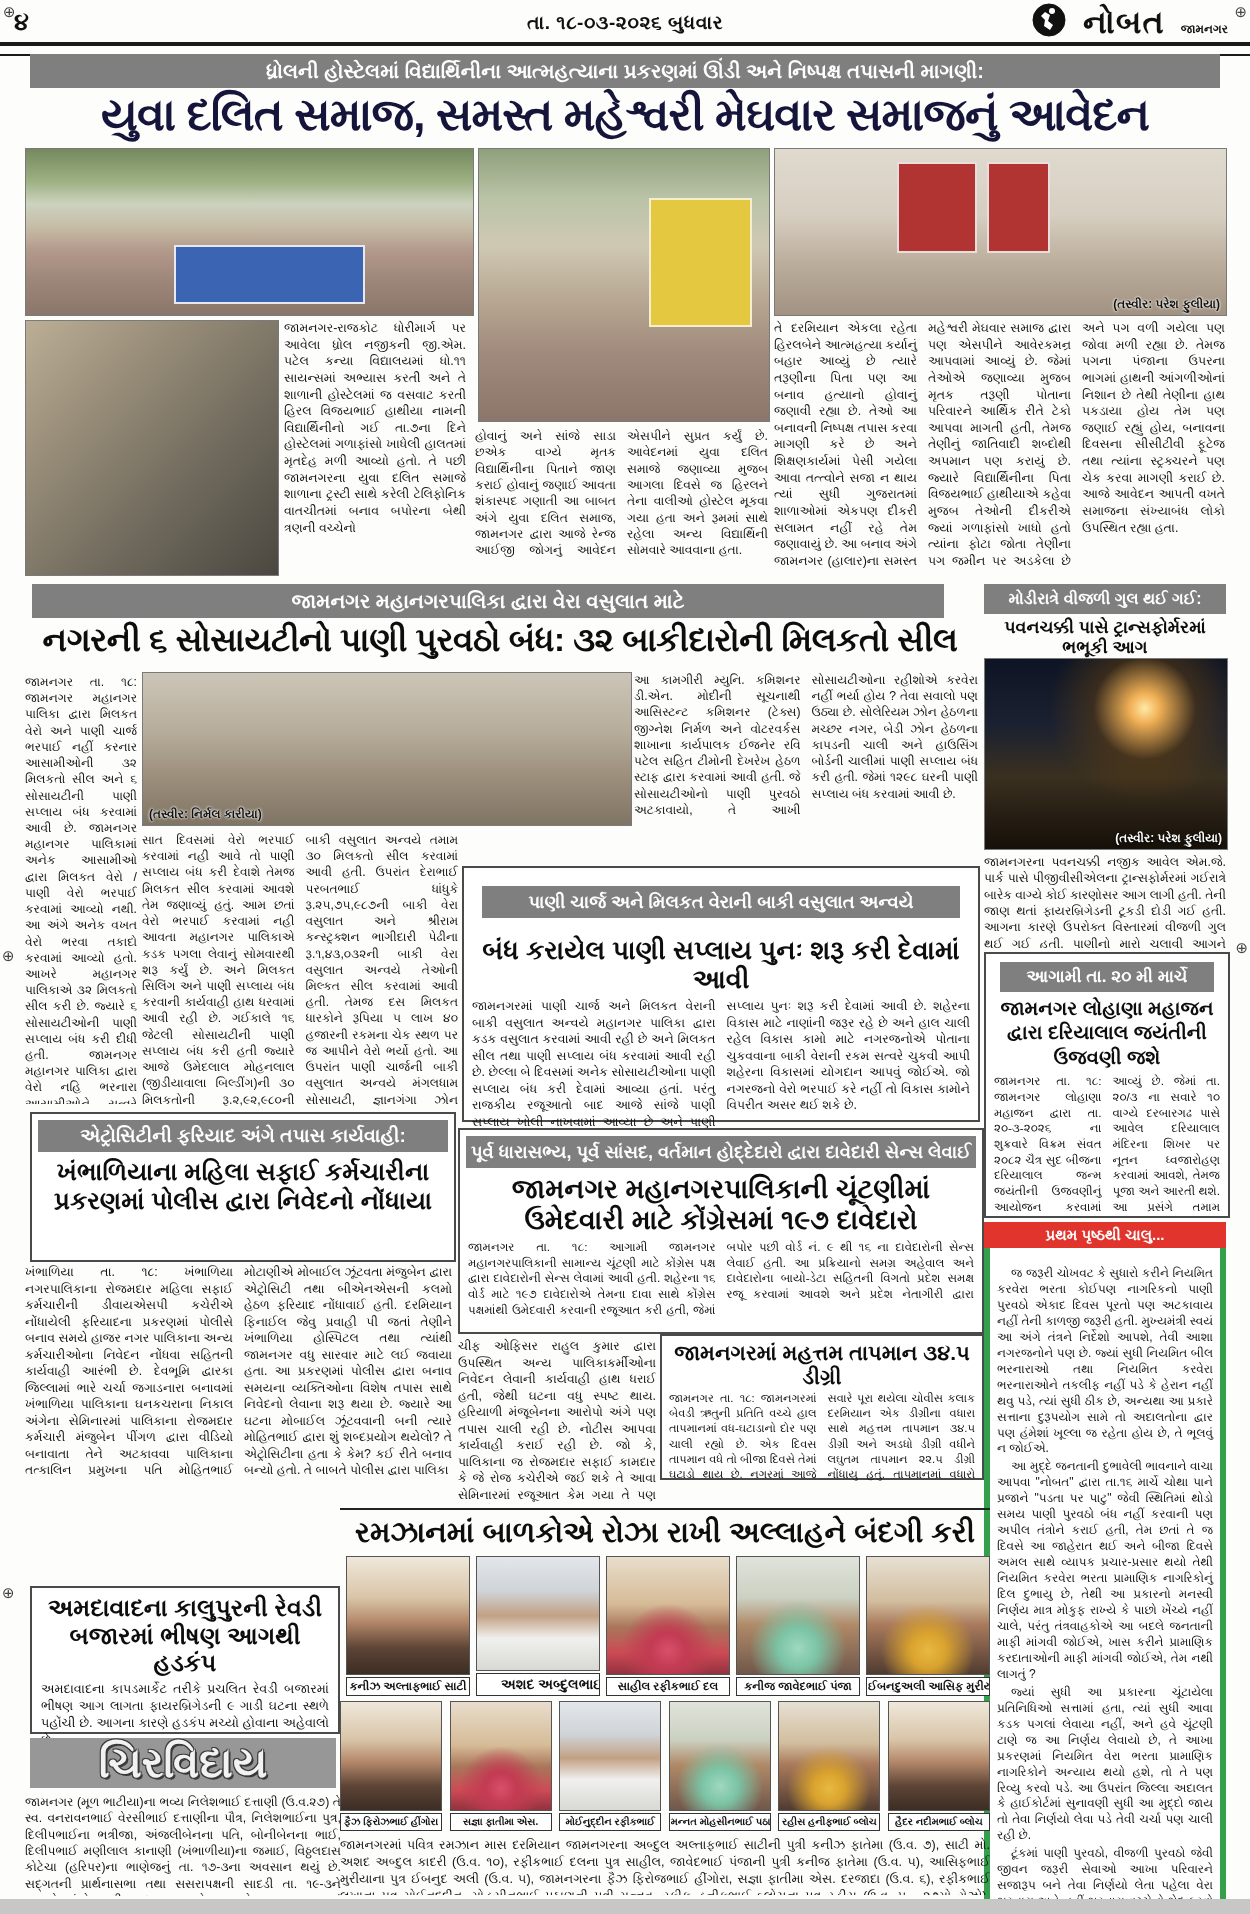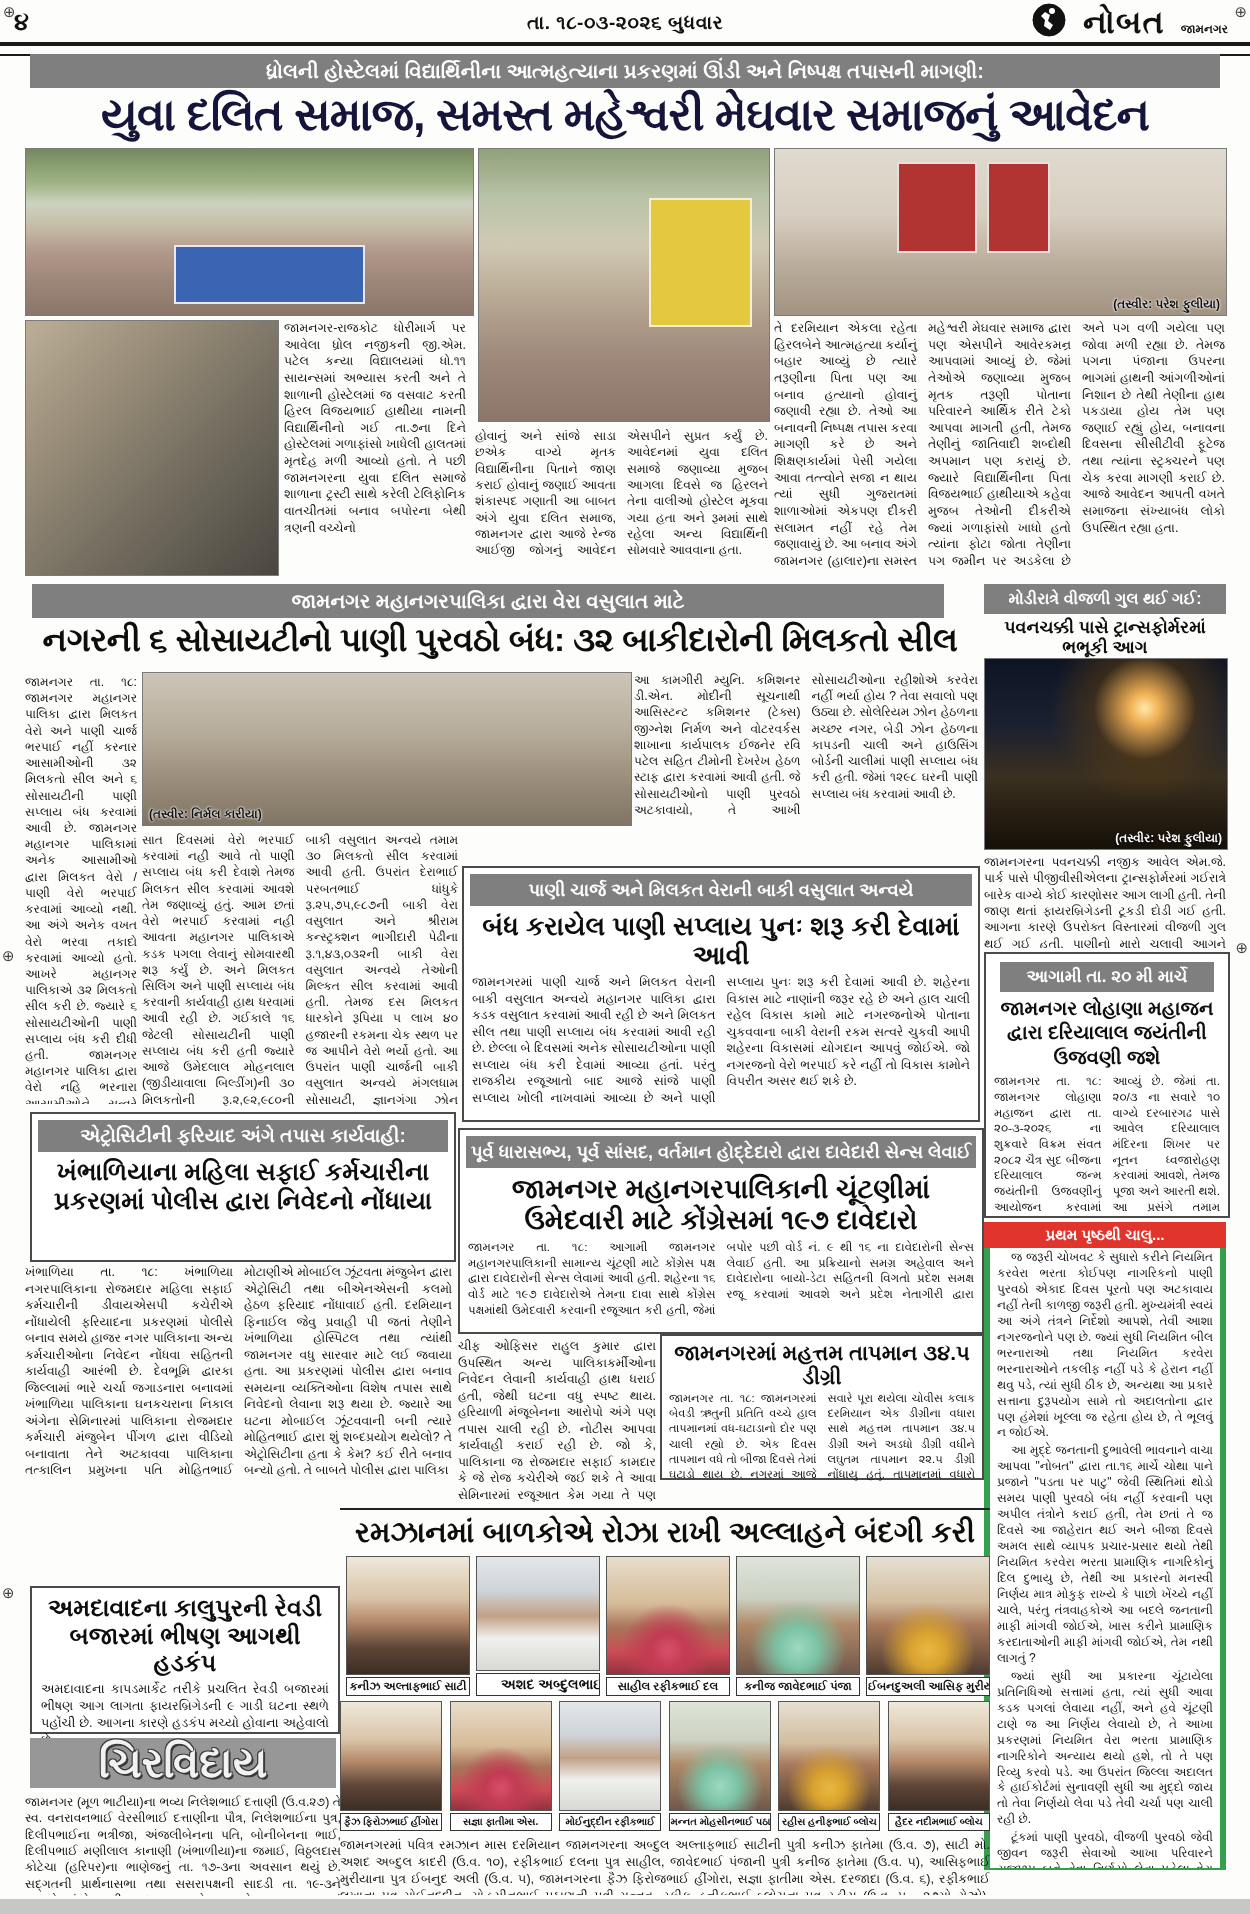--- a/index.html
+++ b/index.html
@@ -110,21 +110,21 @@
   <div class="abs body-txt cols2" style="left:634px;top:672px;width:344px;height:186px;font-size:12.2px;">
     <span>આ કામગીરી મ્યુનિ. કમિશનર ડી.એન. મોદીની સૂચનાથી આસિસ્ટન્ટ કમિશનર (ટેક્સ) જીગ્નેશ નિર્મળ અને વોટરવર્કસ શાખાના કાર્યપાલક ઈજનેર રવિ પટેલ સહિત ટીમોની દેખરેખ હેઠળ સ્ટાફ દ્વારા કરવામાં આવી હતી.</span>
     <span>જે સોસાયટીઓનો પાણી પુરવઠો અટકાવાયો, તે આખી સોસાયટીઓના રહીશોએ કરવેરા નહીં ભર્યા હોય ? તેવા સવાલો પણ ઉઠ્યા છે. સોલેરિયમ ઝોન હેઠળના મચ્છર નગર, બેડી ઝોન હેઠળના કાપડની ચાલી અને હાઉસિંગ બોર્ડની ચાલીમાં પાણી સપ્લાય બંધ કરી હતી. જેમાં ૧૨૯૮ ઘરની પાણી સપ્લાય બંધ કરવામાં આવી છે.</span>
   </div>
   <div class="abs body-txt cols2" style="left:142px;top:832px;width:316px;height:286px;font-size:12.2px;">
     <span>સાત દિવસમાં વેરો ભરપાઈ કરવામાં નહી આવે તો પાણી સપ્લાય બંધ કરી દેવાશે તેમજ મિલકત સીલ કરવામાં આવશે તેમ જણાવ્યું હતું. આમ છતાં વેરો ભરપાઈ કરવામાં નહી આવતા મહાનગર પાલિકાએ કડક પગલા લેવાનું સોમવારથી શરૂ કર્યું છે. અને મિલકત સિલિંગ અને પાણી સપ્લાય બંધ કરવાની કાર્યવાહી હાથ ધરવામાં આવી રહી છે. ગઈકાલે ૧૬ જેટલી સોસાયટીની પાણી સપ્લાય બંધ કરી હતી જ્યારે આજે ઉમેદલાલ મોહનલાલ (જીડીયાવાલા બિલ્ડીંગ)ની ૩૦ મિલકતોની રૂ.૨,૯૨,૯૮૦ની</span>
     <span>બાકી વસુલાત અન્વયે તમામ ૩૦ મિલકતો સીલ કરવામાં આવી હતી. ઉપરાંત દેરાભાઈ પરબતભાઈ ધાંધુકે રૂ.૨૫,૭૫,૯૮૭ની બાકી વેરા વસુલાત અને શ્રીરામ કન્સ્ટ્રક્શન ભાગીદારી પેઢીના રૂ.૧,૪૩,૦૩૨ની બાકી વેરા વસુલાત અન્વયે તેઓની મિલ્કત સીલ કરવામાં આવી હતી. તેમજ દસ મિલકત ધારકોને રૂપિયા ૫ લાખ ૪૦ હજારની રકમના ચેક સ્થળ પર જ આપીને વેરો ભર્યો હતો. આ ઉપરાંત પાણી ચાર્જની બાકી વસુલાત અન્વયે મંગલધામ સોસાયટી, જ્ઞાનગંગા ઝોન હેઠળના મયુરબાગ, શ્રીજી નગર અને</span>
   </div>
 
   <div class="abs boxed" style="left:462px;top:866px;width:514px;height:252px;">
-    <div class="kicker" style="margin:6px;height:32px;font-size:18px;">પાણી ચાર્જ અને મિલકત વેરાની બાકી વસુલાત અન્વયે</div>
+    <div class="kicker" style="margin:18px;height:32px;font-size:18px;">પાણી ચાર્જ અને મિલકત વેરાની બાકી વસુલાત અન્વયે</div>
     <div class="hl" style="font-size:26px;margin:2px 6px;">બંધ કરાયેલ પાણી સપ્લાય પુનઃ શરૂ કરી દેવામાં આવી</div>
     <div class="body-txt cols2" style="margin:4px 8px;height:140px;font-size:12.4px;">
       <span>જામનગરમાં પાણી ચાર્જ અને મિલકત વેરાની બાકી વસુલાત અન્વયે મહાનગર પાલિકા દ્વારા કડક વસુલાત કરવામાં આવી રહી છે અને મિલકત સીલ તથા પાણી સપ્લાય બંધ કરવામાં આવી રહી છે. છેલ્લા બે દિવસમાં અનેક સોસાયટીઓના પાણી સપ્લાય બંધ કરી દેવામાં આવ્યા હતાં. પરંતુ રાજકીય રજૂઆતો બાદ આજે સાંજે પાણી સપ્લાય ખોલી નાખવામાં આવ્યા છે અને પાણી સપ્લાય પુનઃ શરૂ કરી દેવામાં આવી છે.</span>
       <span>શહેરના વિકાસ માટે નાણાંની જરૂર રહે છે અને હાલ ચાલી રહેલ વિકાસ કામો માટે નગરજનોએ પોતાના ચુકવવાના બાકી વેરાની રકમ સત્વરે ચુકવી આપી શહેરના વિકાસમાં યોગદાન આપવું જોઈએ. જો નગરજનો વેરો ભરપાઈ કરે નહીં તો વિકાસ કામોને વિપરીત અસર થઈ શકે છે.</span>
     </div>
   </div>
 
   <div class="abs kicker" style="left:984px;top:584px;width:242px;height:30px;font-size:16px;">મોડીરાત્રે વીજળી ગુલ થઈ ગઈ:</div>
   <div class="abs hl" style="left:984px;top:618px;width:242px;height:36px;font-size:17.5px;">પવનચક્કી પાસે ટ્રાન્સફોર્મરમાં ભભૂકી આગ</div>
   <div class="abs ph ph-night" style="left:984px;top:658px;width:242px;height:190px;">
@@ -136,21 +136,21 @@
     <div class="kicker" style="margin:8px 14px 4px;height:30px;font-size:17px;">આગામી તા. ૨૦ મી માર્ચે</div>
     <div class="hl" style="font-size:19.5px;margin:2px 6px;line-height:1.25;">જામનગર લોહાણા મહાજન દ્વારા દરિયાલાલ જયંતીની ઉજવણી જશે</div>
     <div class="body-txt cols2" style="margin:5px 8px;height:150px;font-size:11.8px;">
       <span>જામનગર તા. ૧૮: જામનગર લોહાણા મહાજન દ્વારા તા. ૨૦-૩-૨૦૨૬ ના શુક્રવારે વિક્રમ સંવત ૨૦૮૨ ચૈત્ર સુદ બીજના દરિયાલાલ જન્મ જયંતીની ઉજવણીનું આયોજન કરવામાં આવ્યું છે. જેમાં તા. ૨૦/૩ ના સવારે ૧૦ વાગ્યે દરબારગઢ પાસે</span>
       <span>આવેલ દરિયાલાલ મંદિરના શિખર પર નૂતન ધ્વજારોહણ કરવામાં આવશે, તેમજ પૂજા અને આરતી થશે. આ પ્રસંગે તમામ જ્ઞાતિજનો અને ભાવિકોને ઉપસ્થિત રહેવા લોહાણા સમાજના પ્રમુખ ભરતભાઈ મોદી તથા મંત્રી રાજેશભાઈ કોટેચાએ અનુરોધ કર્યો છે.</span>
     </div>
   </div>
 
   <div class="abs" style="left:984px;top:1222px;width:242px;height:650px;">
     <div class="redbar" style="height:26px;font-size:15px;">પ્રથમ પૃષ્ઠથી ચાલુ...</div>
-    <div class="greenbox body-txt indent" style="height:616px;padding:2px 7px;font-size:12px;">
+    <div class="greenbox body-txt indent" style="height:616px;padding:18px 7px;font-size:12px;">
       <p>જ જરૂરી ચોખવટ કે સુધારો કરીને નિયમિત કરવેરા ભરતા કોઈપણ નાગરિકનો પાણી પુરવઠો એકાદ દિવસ પૂરતો પણ અટકાવાય નહીં તેની કાળજી જરૂરી હતી. મુખ્યમંત્રી સ્વયં આ અંગે તંત્રને નિર્દેશો આપશે, તેવી આશા નગરજનોને પણ છે. જ્યાં સુધી નિયમિત બીલ ભરનારાઓ તથા નિયમિત કરવેરા ભરનારાઓને તકલીફ નહીં પડે કે હેરાન નહીં થવુ પડે, ત્યાં સુધી ઠીક છે, અન્યથા આ પ્રકારે સત્તાના દુરૂપયોગ સામે તો અદાલતોના દ્વાર પણ હંમેશાં ખૂલ્લા જ રહેતા હોય છે, તે ભૂલવું ન જોઈએ.</p>
       <p>આ મુદ્દે જનતાની દુભાવેલી ભાવનાને વાચા આપવા "નોબત" દ્વારા તા.૧૬ માર્ચે ચોથા પાને પ્રજાને "પડતા પર પાટુ" જેવી સ્થિતિમાં થોડો સમય પાણી પુરવઠો બંધ નહીં કરવાની પણ અપીલ તંત્રોને કરાઈ હતી, તેમ છતાં તે જ દિવસે આ જાહેરાત થઈ અને બીજા દિવસે અમલ સાથે વ્યાપક પ્રચાર-પ્રસાર થયો તેથી નિયમિત કરવેરા ભરતા પ્રામાણિક નાગરિકોનું દિલ દુભાયુ છે, તેથી આ પ્રકારનો મનસ્વી નિર્ણય માત્ર મોકુફ રાખ્યે કે પાછો ખેંચ્યે નહીં ચાલે, પરંતુ તંત્રવાહકોએ આ બદલે જનતાની માફી માંગવી જોઈએ, ખાસ કરીને પ્રામાણિક કરદાતાઓની માફી માંગવી જોઈએ, તેમ નથી લાગતું ?</p>
       <p>જ્યાં સુધી આ પ્રકારના ચૂંટાયેલા પ્રતિનિધિઓ સત્તામાં હતા, ત્યાં સુધી આવા કડક પગલાં લેવાયા નહીં, અને હવે ચૂંટણી ટાણે જ આ નિર્ણય લેવાયો છે, તે આખા પ્રકરણમાં નિયમિત વેરા ભરતા પ્રામાણિક નાગરિકોને અન્યાય થયો હશે, તો તે પણ રિવ્યુ કરવો પડે. આ ઉપરાંત જિલ્લા અદાલત કે હાઈકોર્ટમાં સુનાવણી સુધી આ મુદ્દો જાય તો તેવા નિર્ણયો લેવા પડે તેવી ચર્ચા પણ ચાલી રહી છે.</p>
       <p>ટૂંકમાં પાણી પુરવઠો, વીજળી પુરવઠો જેવી જીવન જરૂરી સેવાઓ આખા પરિવારને સજારૂપ બને તેવા નિર્ણયો લેતા પહેલા વેરા ભરનારા અને નહીં ભરનારા વચ્ચેનો ભેદ કરવો જરૂરી હતો. અન્યાયકારી રીતે નોટીસો અપાઈ હોય તો તે અંગે વ્યક્તિગત ખુલાસા પણ જરૂરી બને છે. આખે આખી સોસાયટીઓનો પાણી પુરવઠો અટકાવી દેવાયો તે અંગે વહીવટીતંત્રે ફેરવિચારણા કરવી જોઈએ અને તંત્રવાહકો યોગ્ય કરશે તેવું નગરજનો ઈચ્છી રહ્યા છે. કમિશનર યોગ્ય કરશે તેવી આશા સાથે હાલ તો આ વિવાદમાં વધુ રાહ જોવી રહી.</p>
     </div>
   </div>
 
   <div class="abs boxed" style="left:30px;top:1112px;width:422px;height:146px;">
     <div class="kicker" style="margin:6px;height:32px;font-size:19px;">એટ્રોસિટીની ફરિયાદ અંગે તપાસ કાર્યવાહી:</div>
     <div class="hl" style="font-size:24.5px;margin:2px 6px;line-height:1.18;">ખંભાળિયાના મહિલા સફાઈ કર્મચારીના પ્રકરણમાં પોલીસ દ્વારા નિવેદનો નોંધાયા</div>

